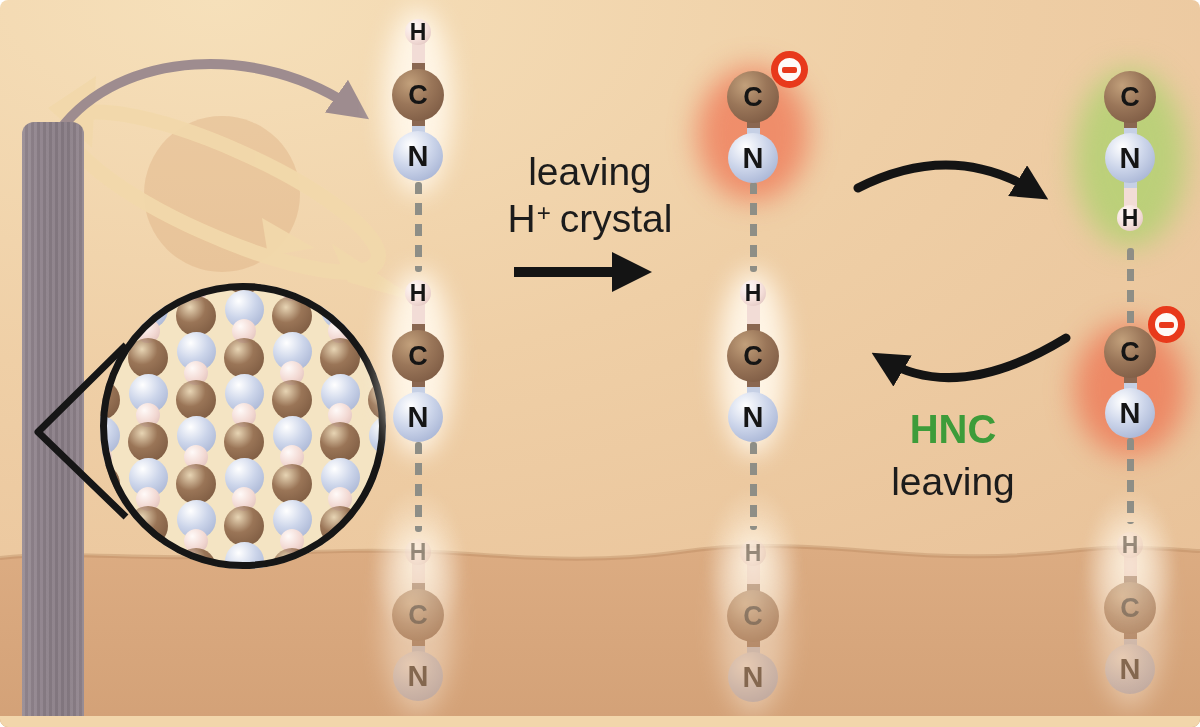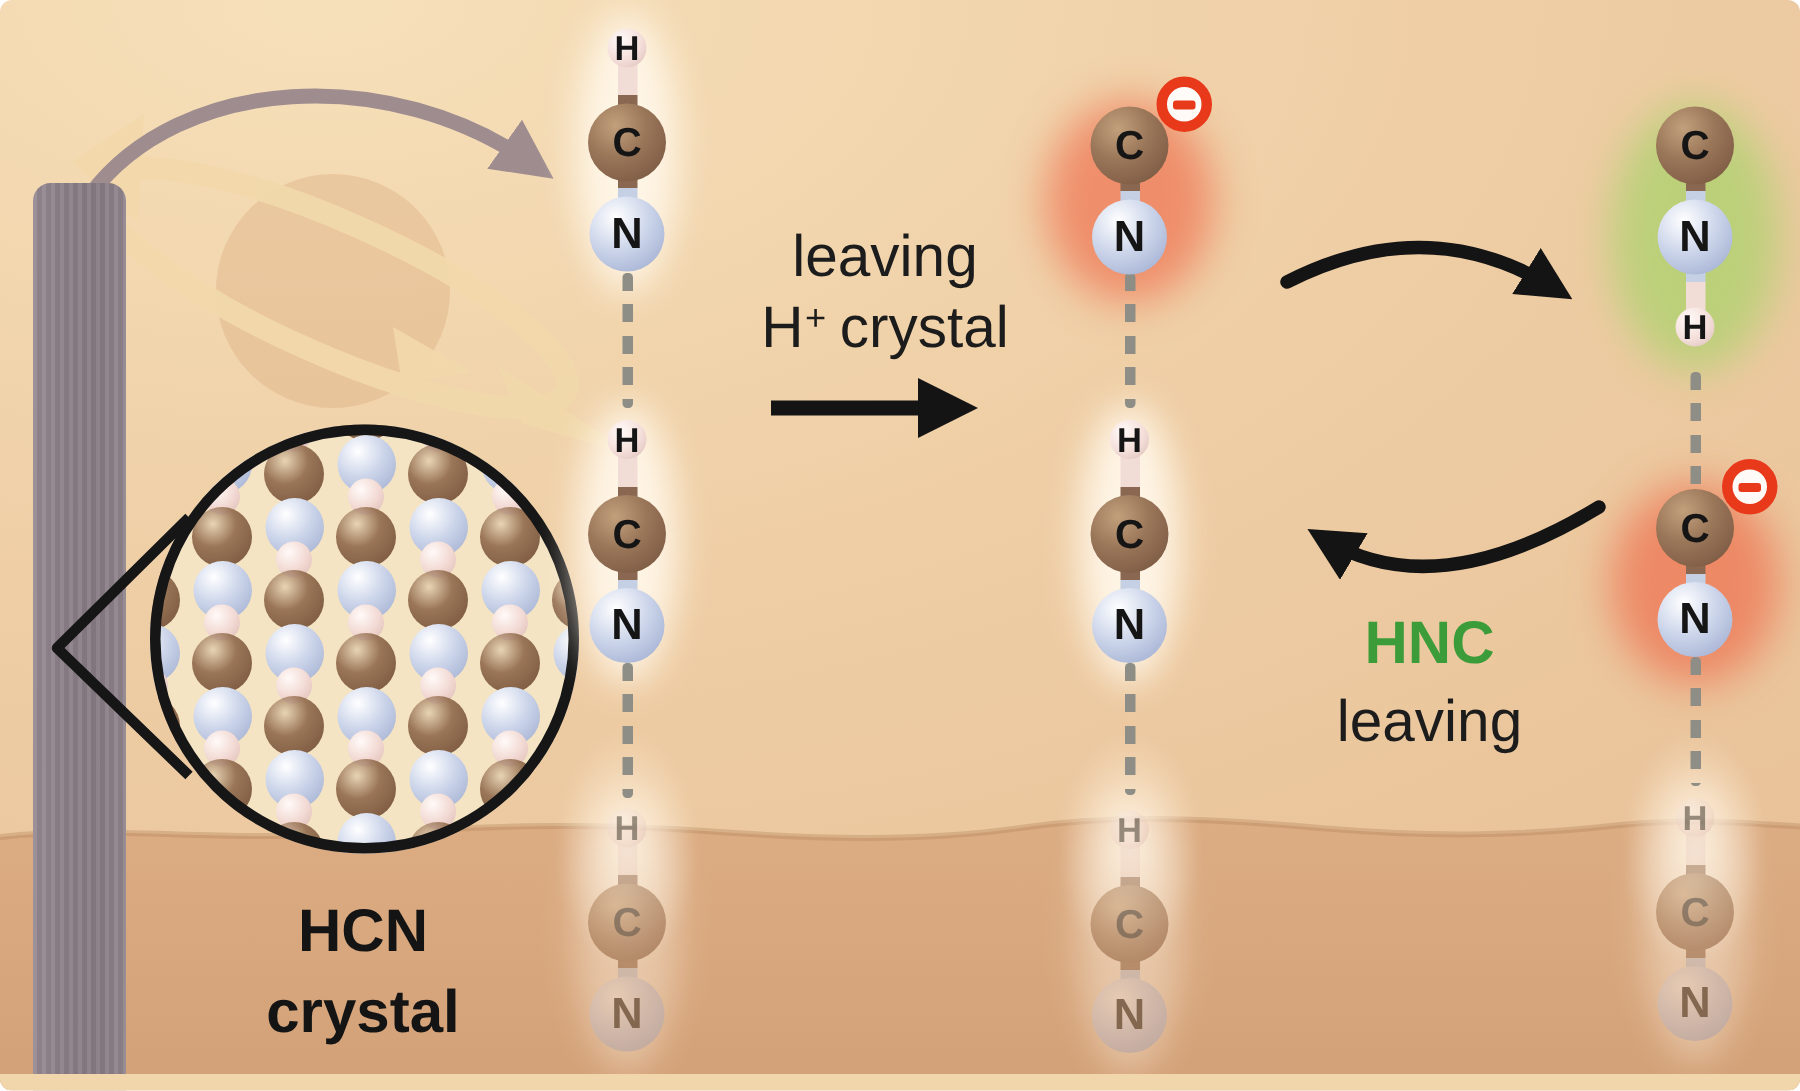--- a/index.html
+++ b/index.html
@@ -212,24 +212,20 @@
     <div>leaving</div>
     <div><span>H</span><span class="sup">+</span><span class="sp">crystal</span></div>
   </div>
 
   <div class="label lbl-proton">
   </div>
 
   <div class="label lbl-leaving">leaving</div>
   <div class="label lbl-hnc" id="hnc-label" style="color: rgb(61, 156, 58);">HNC</div>
 
-  <div class="label lbl-crystal">
-    <div>HCN</div>
-    <div>crystal</div>
-  </div>
 
   <div class="bottom-strip"></div>
 <div class="chain" style="left: 378px;">
       <div class="beam" style="top: 486px;"></div>
       <div class="unit" style="top: 18px; height: 167px;">
         <div class="glow glow-white"></div>
         <div class="bond" style="top: 14px; height: 63px; background: linear-gradient(rgb(242, 220, 214) 0%, rgb(242, 220, 214) 50%, rgb(138, 103, 81) 50%, rgb(138, 103, 81) 100%);"></div>
         <div class="bond" style="top: 77px; height: 61px; background: linear-gradient(rgb(138, 103, 81) 0%, rgb(138, 103, 81) 50%, rgb(198, 208, 229) 50%, rgb(198, 208, 229) 100%);"></div>
         <div class="atom atom-H" style="left: 27px; top: 1px; height: 26px; width: 26px;">
           <span class="letter" style="font-size: 23px;">H</span>

